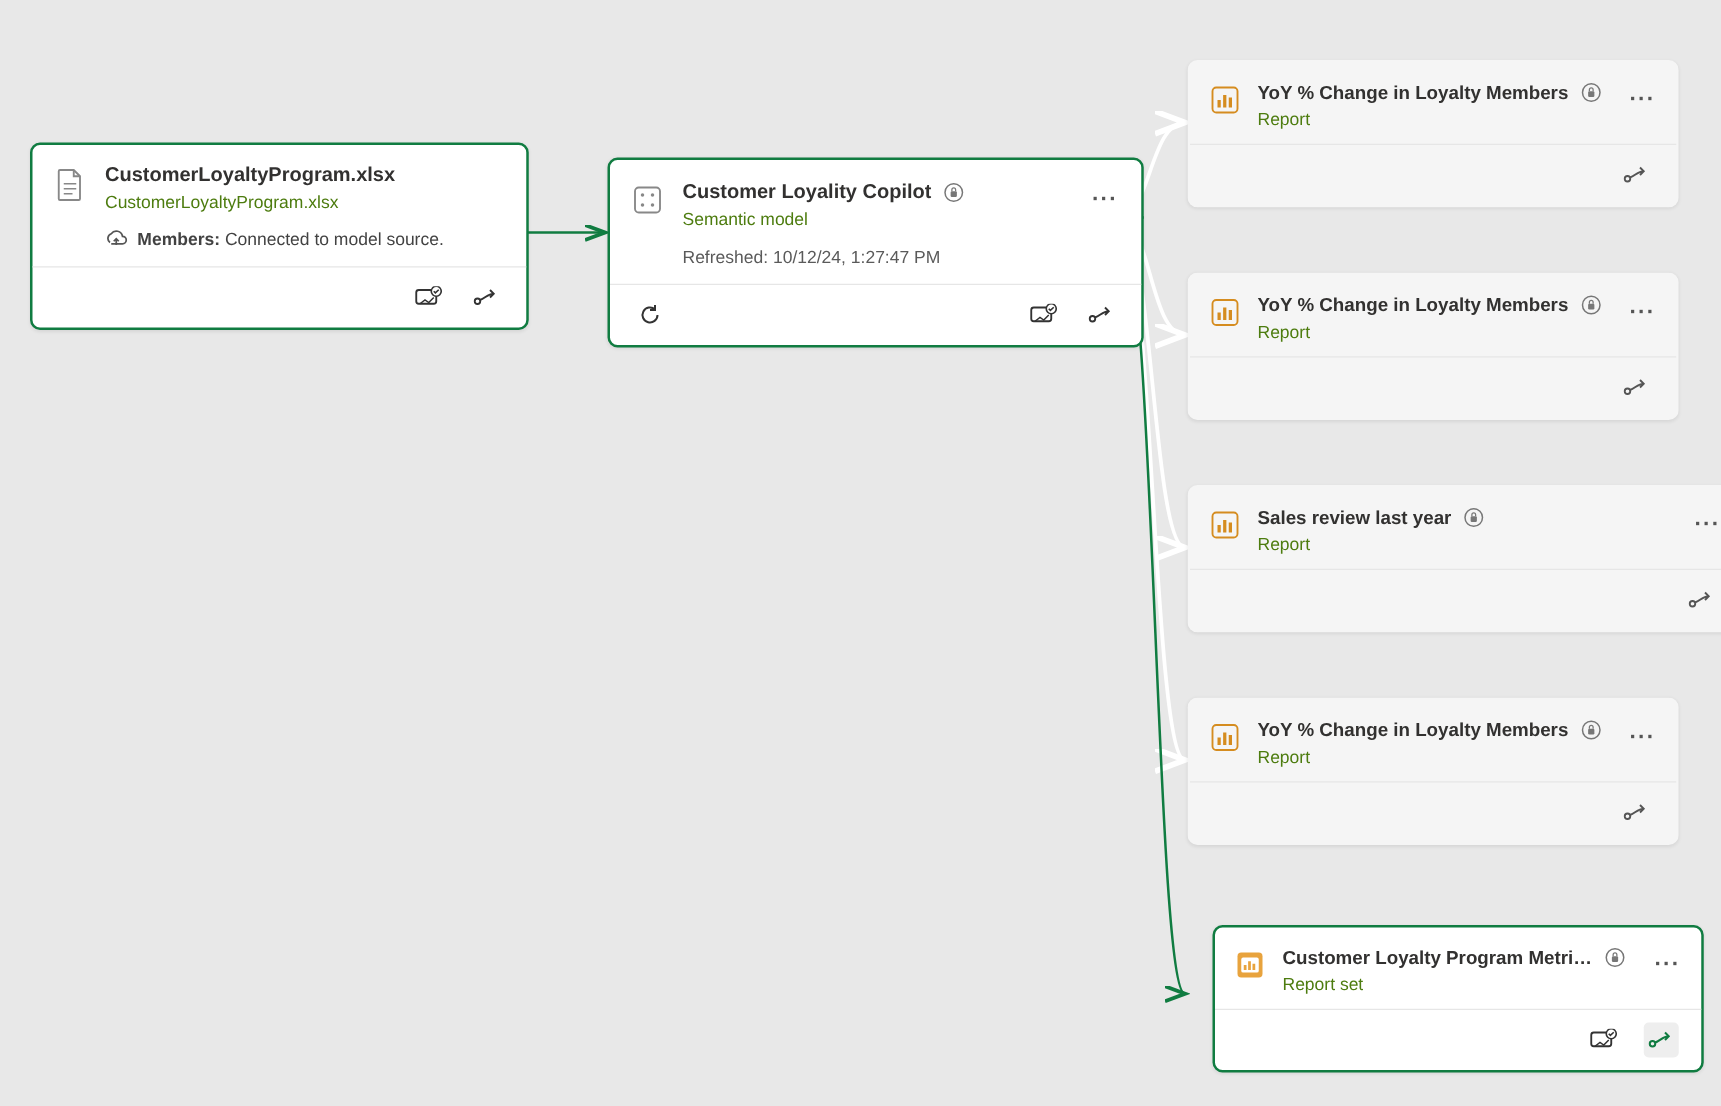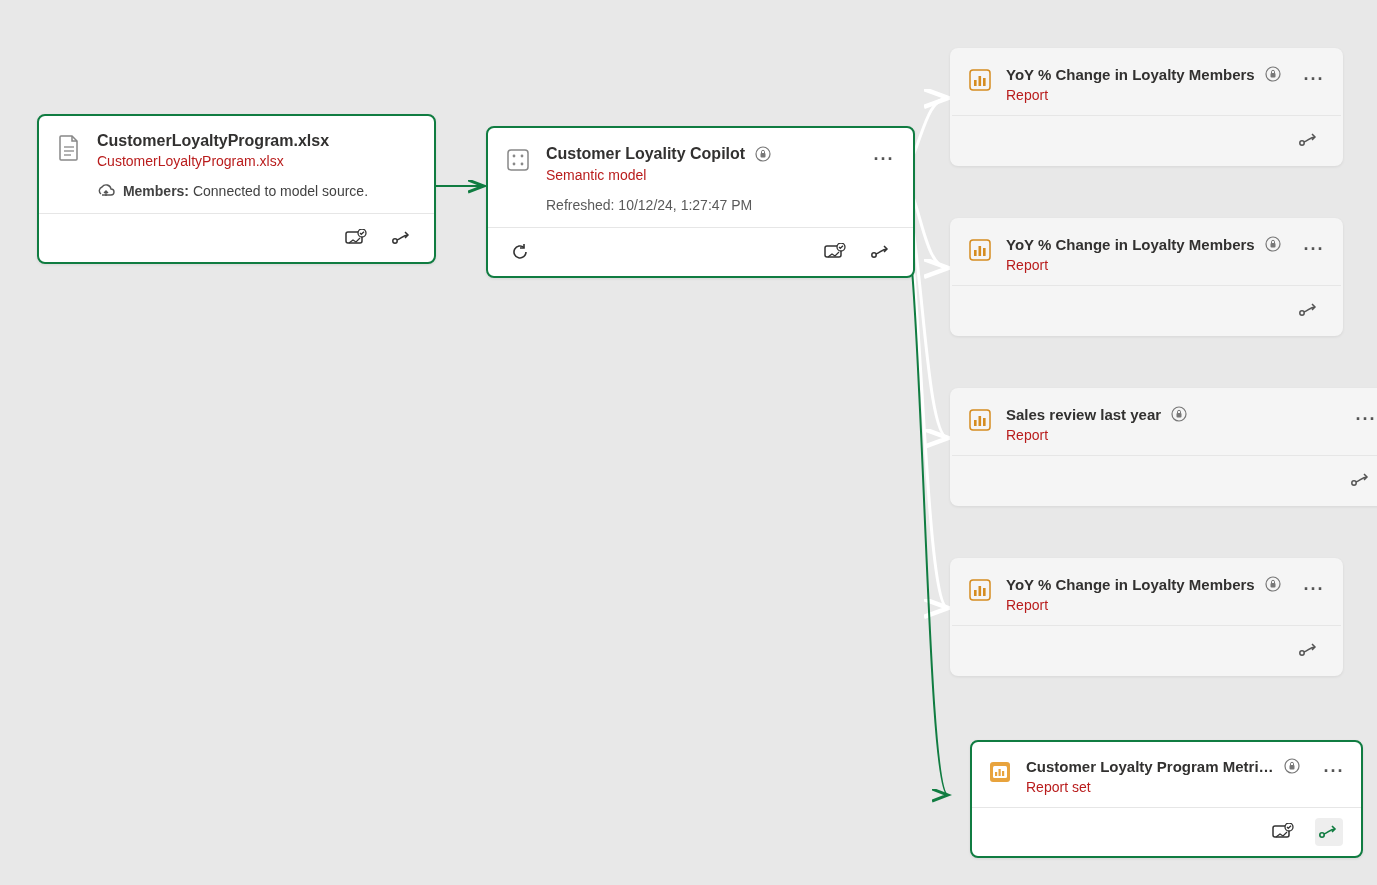--- a/index.html
+++ b/index.html
@@ -55,21 +55,21 @@
     font-size: 16px;
     font-weight: 600;
     color: #323130;
     white-space: nowrap;
     overflow: hidden;
     text-overflow: ellipsis;
   }
   .node.small .node-title { font-size: 15px; }
   .node-subtitle {
     font-size: 14px;
-    color: #b91c1c;
+    color: #4d7c0f;
     margin-top: 3px;
   }
   .node-detail {
     font-size: 14px;
     color: #424242;
     margin-top: 14px;
   }
   .node-detail.subtle { color: #5a5a5a; }
   .node-footer {
     display: flex;
@@ -129,21 +129,21 @@
 
   <path d="M895 174 C 920 174, 920 268, 948 268" stroke="#ffffff" stroke-width="3" fill="none" marker-end="url(#arrow-white)"></path>
 
   <path d="M895 174 C 922 174, 922 438, 948 438" stroke="#ffffff" stroke-width="3" fill="none" marker-end="url(#arrow-white)"></path>
 
   <path d="M895 174 C 922 174, 922 608, 948 608" stroke="#ffffff" stroke-width="3" fill="none" marker-end="url(#arrow-white)"></path>
 
   <path d="M895 174 C 924 174, 924 795, 948 795" stroke="#107c41" stroke-width="2" fill="none" marker-end="url(#arrow-green)"></path>
 </svg>
 
-<div class="node selected" style="left:24px; top:114px; width:399px;margin-left:13px;">
+<div class="node selected" style="left:24px; top:114px; width:399px;">
   <div class="node-header">
     <div class="node-icon">
       <svg width="22" height="26" viewBox="0 0 22 26">
           <path d="M3 1h11l5 5v18a1 1 0 0 1-1 1H3a1 1 0 0 1-1-1V2a1 1 0 0 1 1-1z" fill="none" stroke="#888" stroke-width="1.5"></path>
           <path d="M14 1v5h5" fill="none" stroke="#888" stroke-width="1.5"></path>
           <line x1="6" y1="12" x2="16" y2="12" stroke="#888" stroke-width="1.3"></line>
           <line x1="6" y1="16" x2="16" y2="16" stroke="#888" stroke-width="1.3"></line>
           <line x1="6" y1="20" x2="13" y2="20" stroke="#888" stroke-width="1.3"></line>
         </svg>
     </div>

